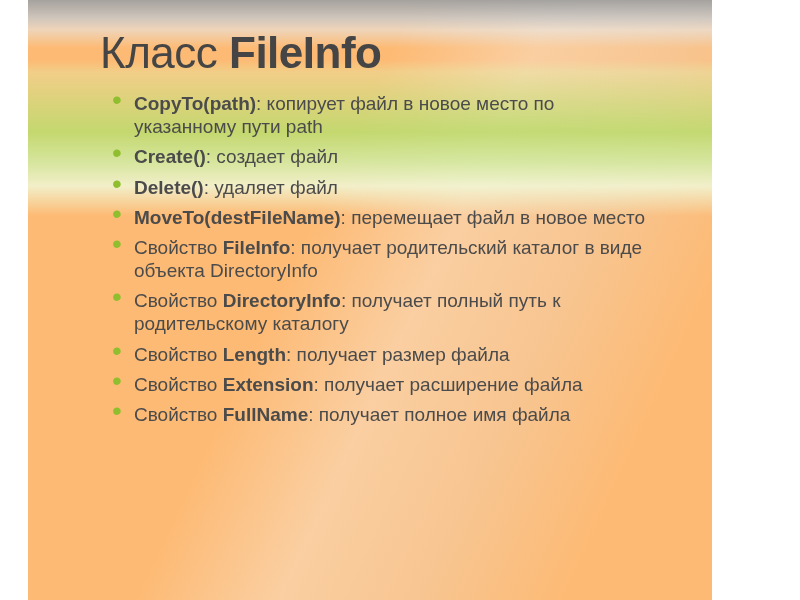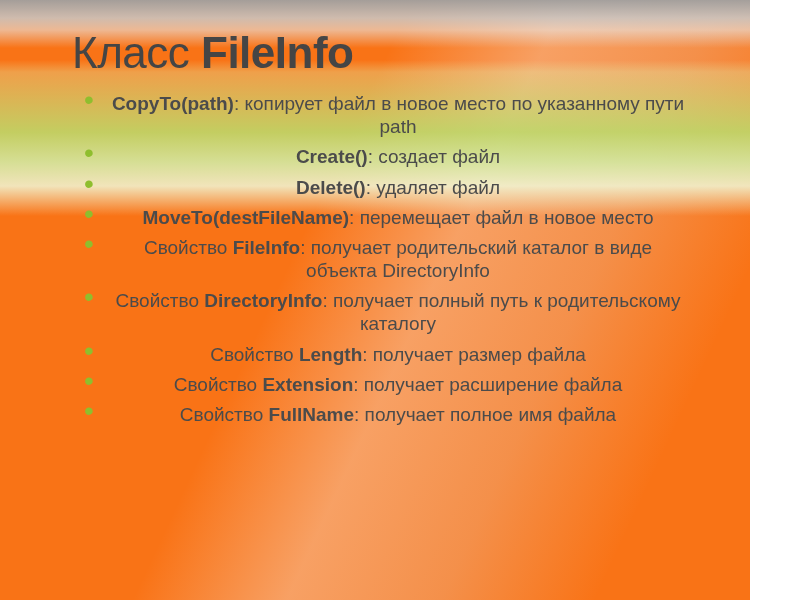--- a/index.html
+++ b/index.html
@@ -5,23 +5,24 @@
   html, body {
     margin: 0;
     padding: 0;
     width: 800px;
     height: 600px;
     overflow: hidden;
     font-family: Verdana, Geneva, sans-serif;
   }
   .slide {
     position: relative;
-    width: 750px;
+    width: 684px;
     height: 600px;
-    background: #f97316;
+    background: #fdba74;
+    margin-left: 28px;
   }
   .bg {
     position: absolute;
     inset: 0;
     background:
       linear-gradient(180deg,
         rgba(160,160,160,0.95) 0%,
         rgba(200,200,200,0.85) 3%,
         rgba(230,230,230,0.6) 5%,
         rgba(255,255,255,0.0) 8%,
@@ -58,21 +59,20 @@
     margin: 0;
     padding: 0 0 0 34px;
     list-style: none;
   }
   ul.methods li {
     position: relative;
     color: #4b4b4b;
     font-size: 19px;
     line-height: 1.22;
     margin: 0 0 7px 0;
-    text-align: center;
   }
   ul.methods li::before {
     content: "•";
     position: absolute;
     left: -22px;
     top: -6px;
     color: #8fbe2e;
     font-size: 28px;
     line-height: 1;
   }

